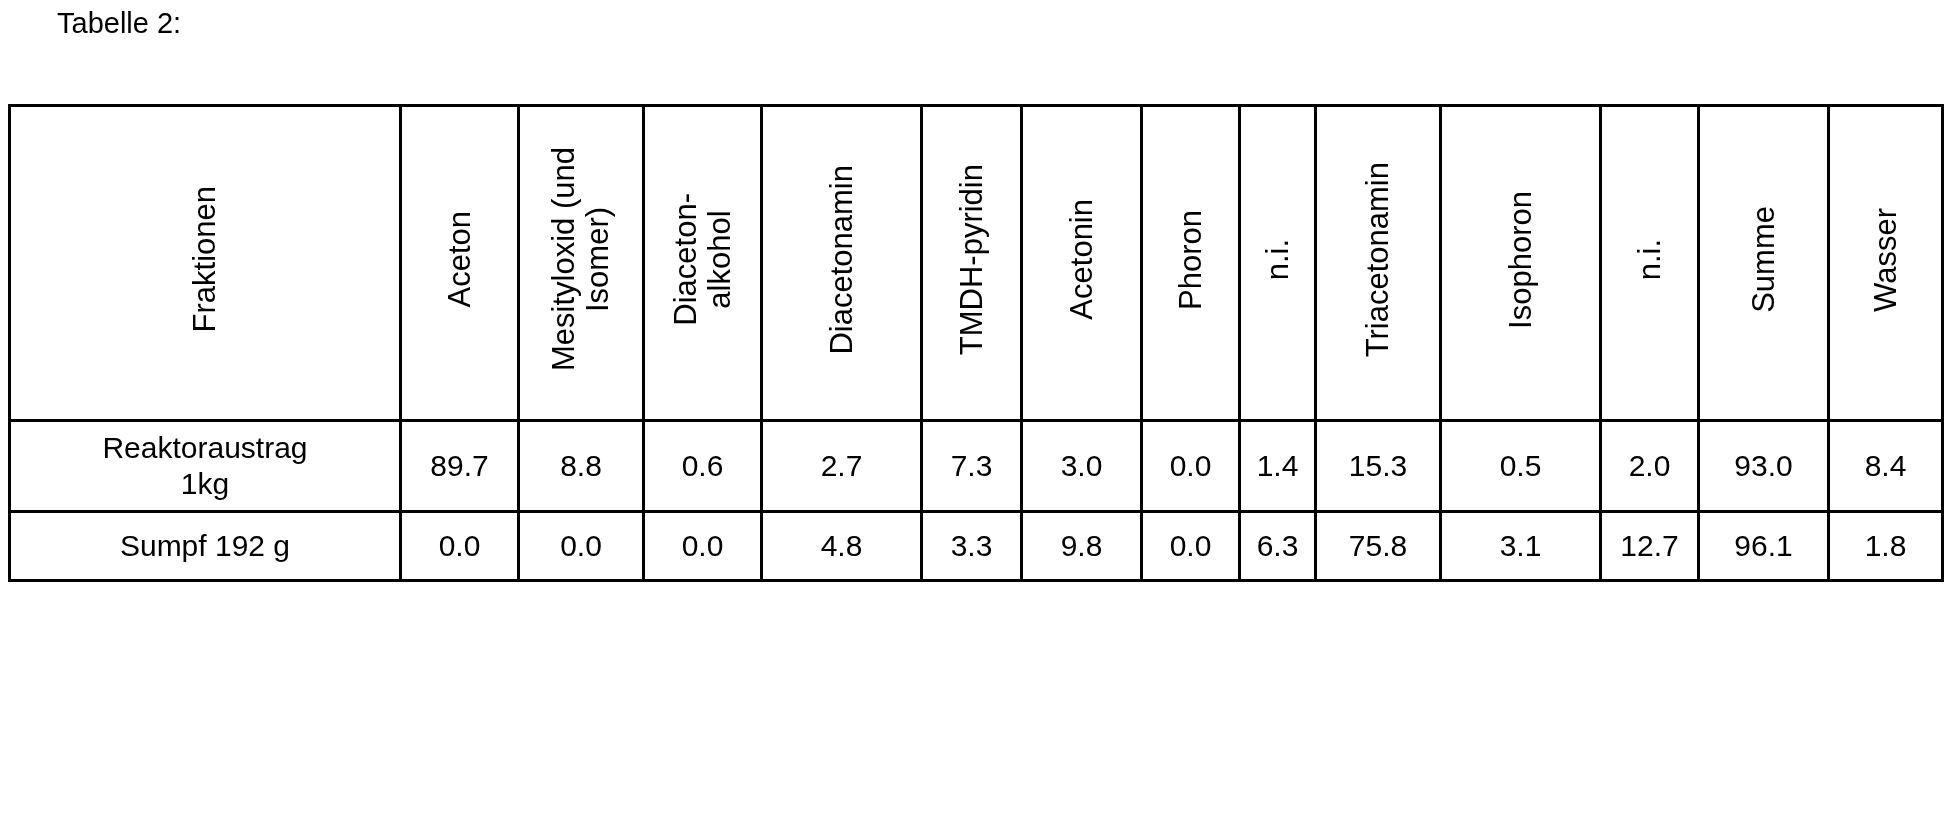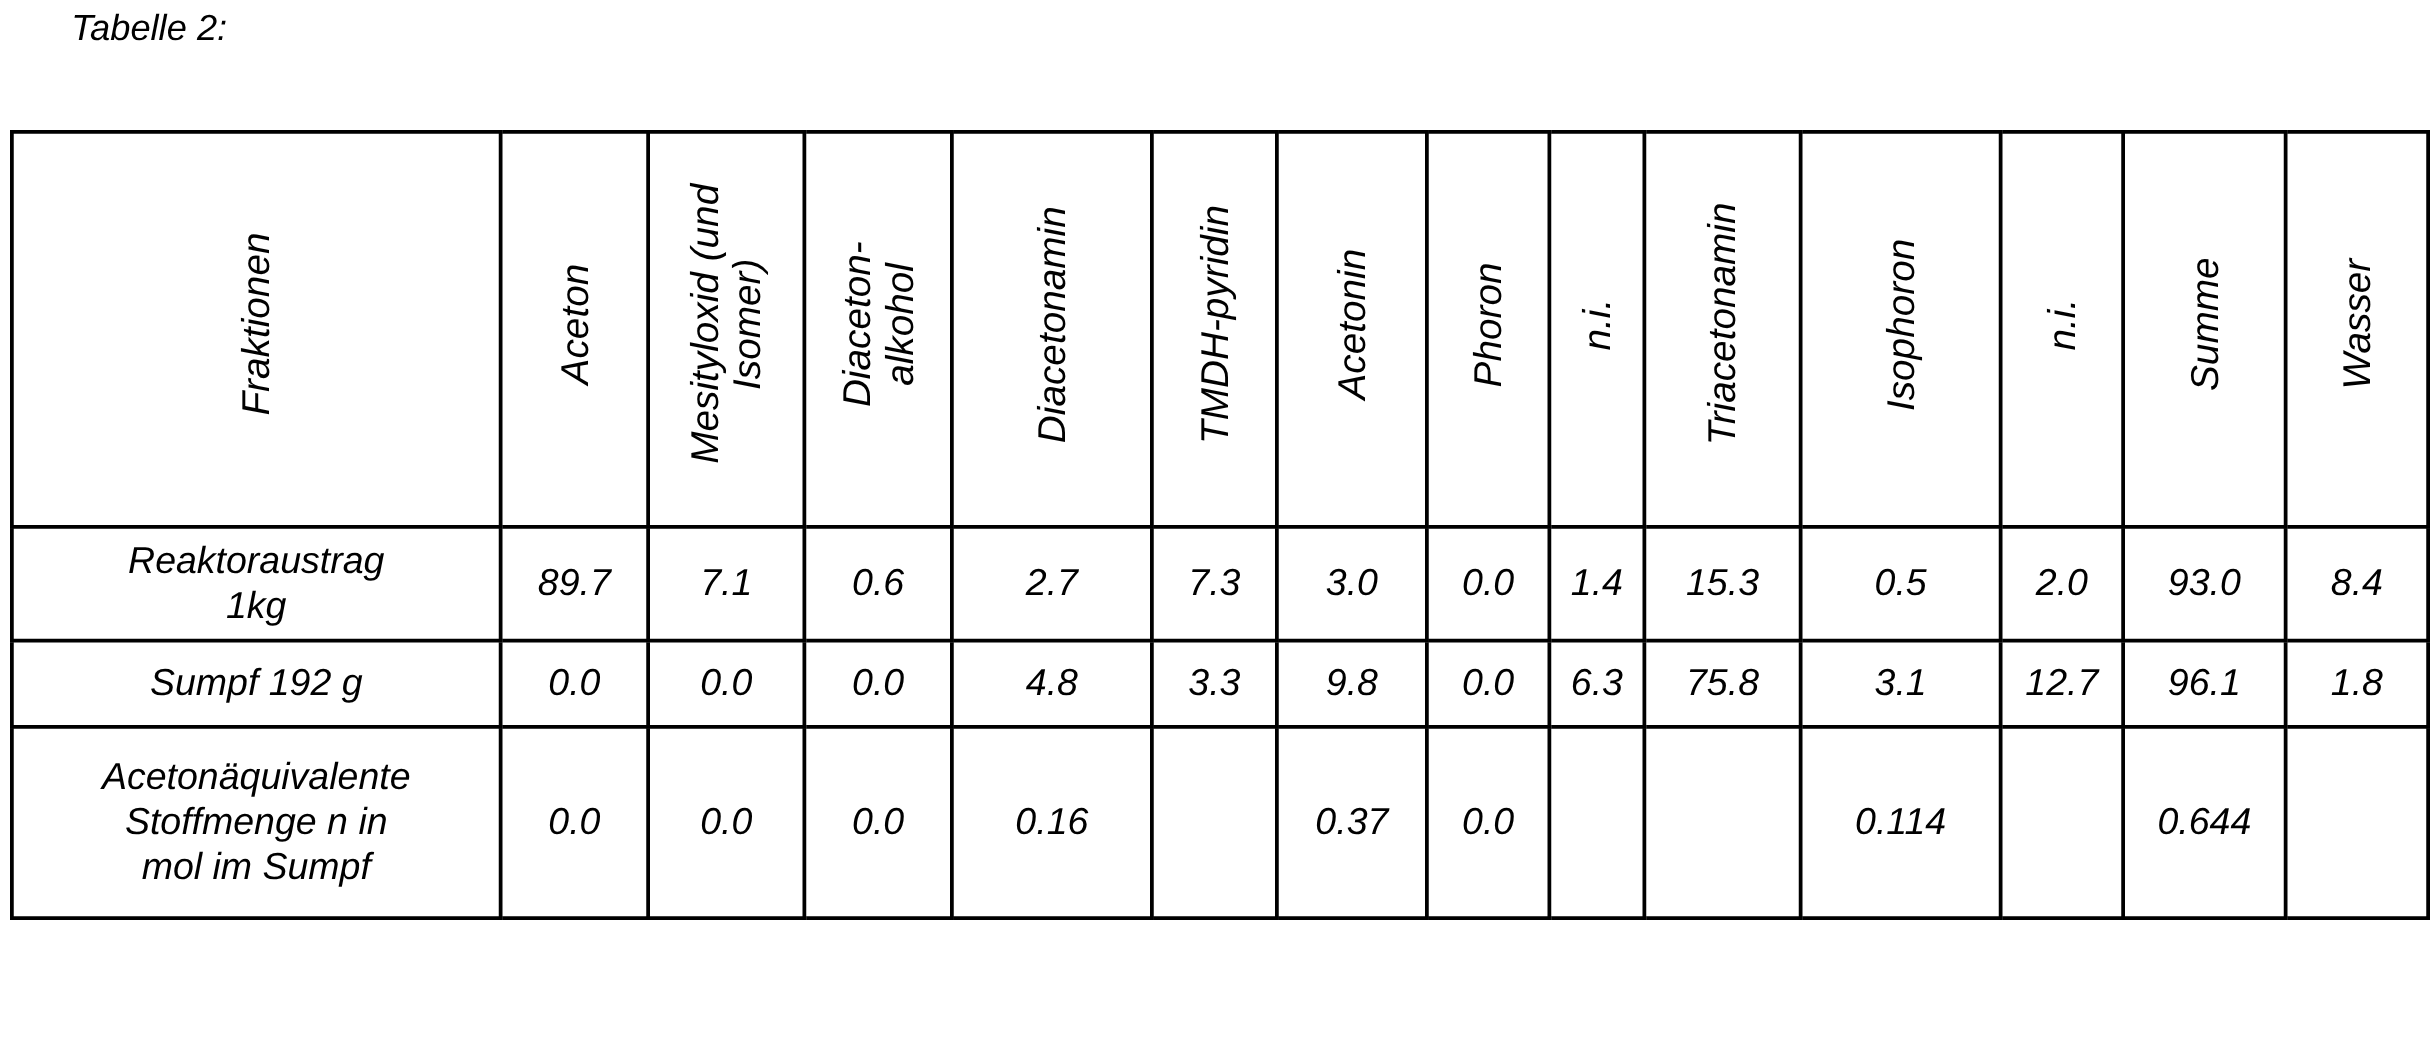--- a/index.html
+++ b/index.html
@@ -12,21 +12,20 @@
     height: 839px;
     font-family: "Liberation Sans", sans-serif;
     color: #000000;
     overflow: hidden;
   }
   .page {
     position: relative;
     width: 1681px;
     height: 839px;
     box-sizing: border-box;
-    font-style: italic;
   }
   .caption {
     position: absolute;
     left: 57px;
     top: 6px;
     font-size: 29px;
     line-height: 34px;
     color: #000;
     white-space: nowrap;
   }
@@ -129,21 +128,21 @@
           <td><span class="vert">Isophoron</span></td>
           <td><span class="vert">n.i.</span></td>
           <td><span class="vert">Summe</span></td>
           <td><span class="vert">Wasser</span></td>
         </tr>
 
         <tr>
           <td class="rowlabel tall">Reaktoraustrag
 1kg</td>
           <td class="num tall">89.7</td>
-          <td class="num tall">7.1</td>
+          <td class="num tall">8.8</td>
           <td class="num tall">0.6</td>
           <td class="num tall">2.7</td>
           <td class="num tall">7.3</td>
           <td class="num tall">3.0</td>
           <td class="num tall">0.0</td>
           <td class="num tall">1.4</td>
           <td class="num tall">15.3</td>
           <td class="num tall">0.5</td>
           <td class="num tall">2.0</td>
           <td class="num tall">93.0</td>
@@ -161,35 +160,17 @@
           <td class="num">9.8</td>
           <td class="num">0.0</td>
           <td class="num">6.3</td>
           <td class="num">75.8</td>
           <td class="num">3.1</td>
           <td class="num">12.7</td>
           <td class="num">96.1</td>
           <td class="num">1.8</td>
         </tr>
 
-        <tr>
-          <td class="rowlabel verytall">Acetonäquivalente
-Stoffmenge n in
-mol im Sumpf</td>
-          <td class="num verytall">0.0</td>
-          <td class="num verytall">0.0</td>
-          <td class="num verytall">0.0</td>
-          <td class="num verytall">0.16</td>
-          <td class="num verytall"></td>
-          <td class="num verytall">0.37</td>
-          <td class="num verytall">0.0</td>
-          <td class="num verytall"></td>
-          <td class="num verytall"></td>
-          <td class="num verytall">0.114</td>
-          <td class="num verytall"></td>
-          <td class="num verytall bold">0.644</td>
-          <td class="num verytall"></td>
-        </tr>
       </tbody>
     </table>
   </div>
 
 </div>
 
 </body></html>

